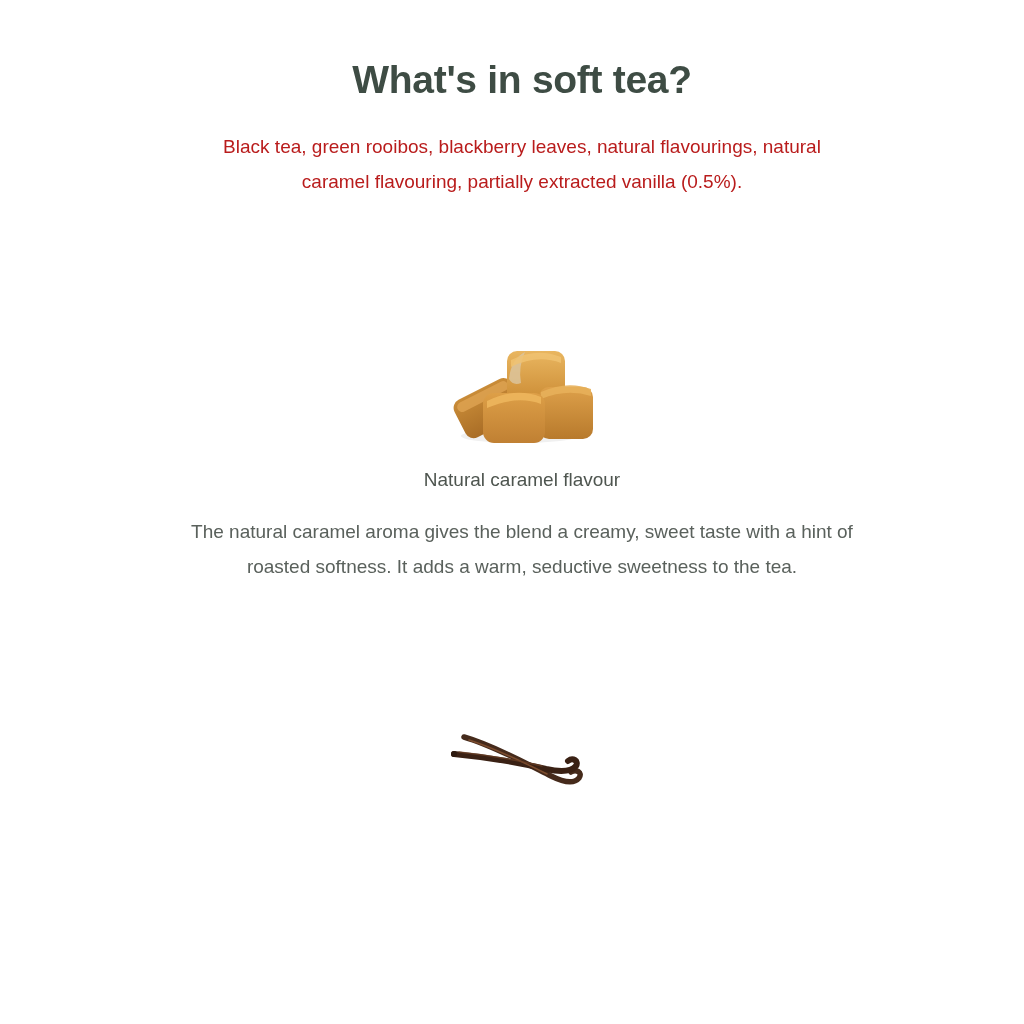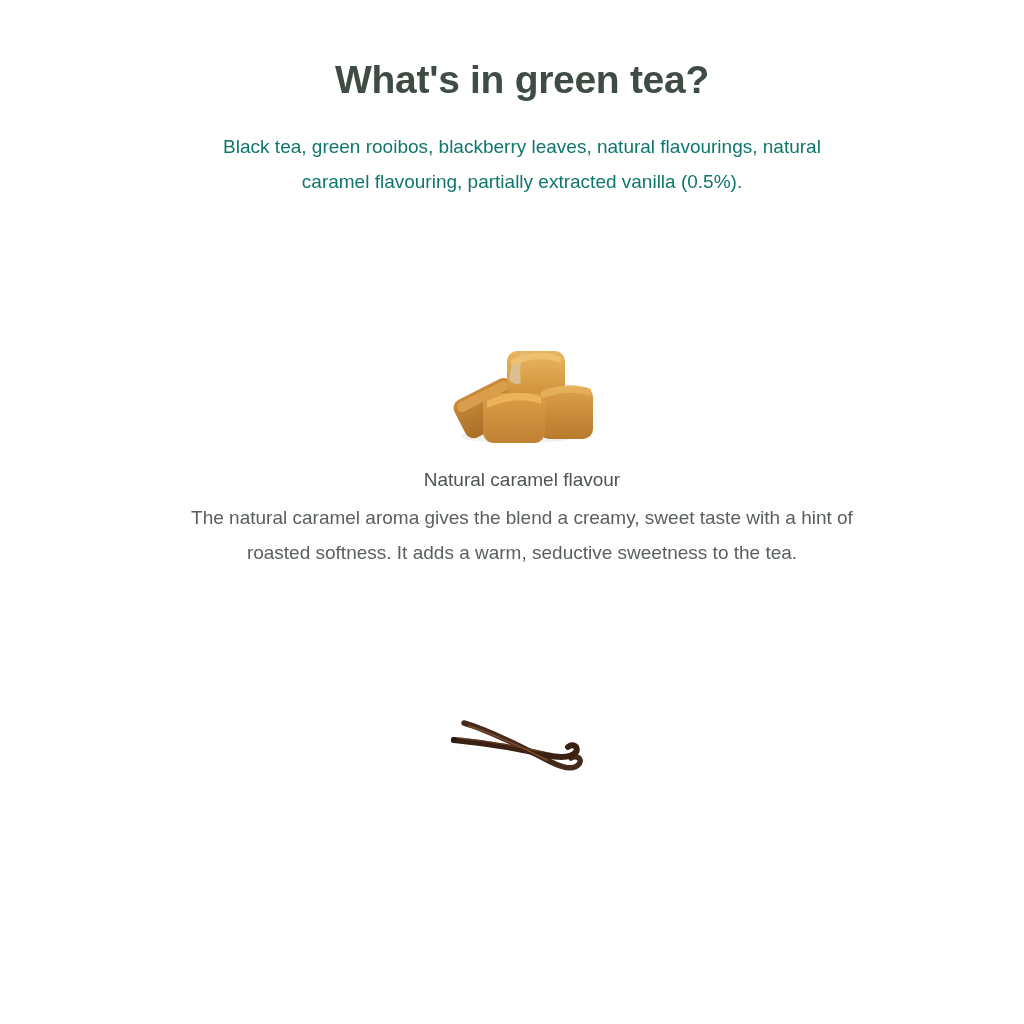--- a/index.html
+++ b/index.html
@@ -22,49 +22,49 @@
     font-size: 39px;
     font-weight: bold;
     letter-spacing: -0.3px;
     color: #3e4c44;
   }
   .summary {
     max-width: 668px;
     margin: 27px auto 0;
     font-size: 19px;
     line-height: 35px;
-    color: #0f766e;
+    color: #b91c1c;
   }
   .item { margin-top: 138px; }
   .item--vanilla { margin-top: 146px; }
   .item-image {
     display: flex;
     justify-content: center;
     align-items: flex-end;
   }
   .item-heading {
     margin: 24px 0 0;
     font-size: 19px;
     font-weight: normal;
     color: #4e554f;
   }
   .item-desc {
     max-width: 668px;
-    margin: 9px auto 0;
+    margin: 23px auto 0;
     font-size: 19px;
     line-height: 35px;
     color: #5a615c;
   }
 </style>
 </head>
 <body>
 
 <main class="content">
 
-  <h1 class="page-title">What's in green tea?</h1>
+  <h1 class="page-title">What's in soft tea?</h1>
 
   <p class="summary">Black tea, green rooibos, blackberry leaves, natural flavourings, natural caramel flavouring, partially extracted vanilla (0.5%).</p>
 
   <section class="item">
     <div class="item-image">
       <svg width="150" height="108" viewBox="0 0 150 108" aria-hidden="true">
         <defs>
           <linearGradient id="capLeft" x1="0" y1="0" x2="0" y2="1">
             <stop offset="0" stop-color="#c98c38"></stop>
               <stop offset="1" stop-color="#a96d26"></stop>

